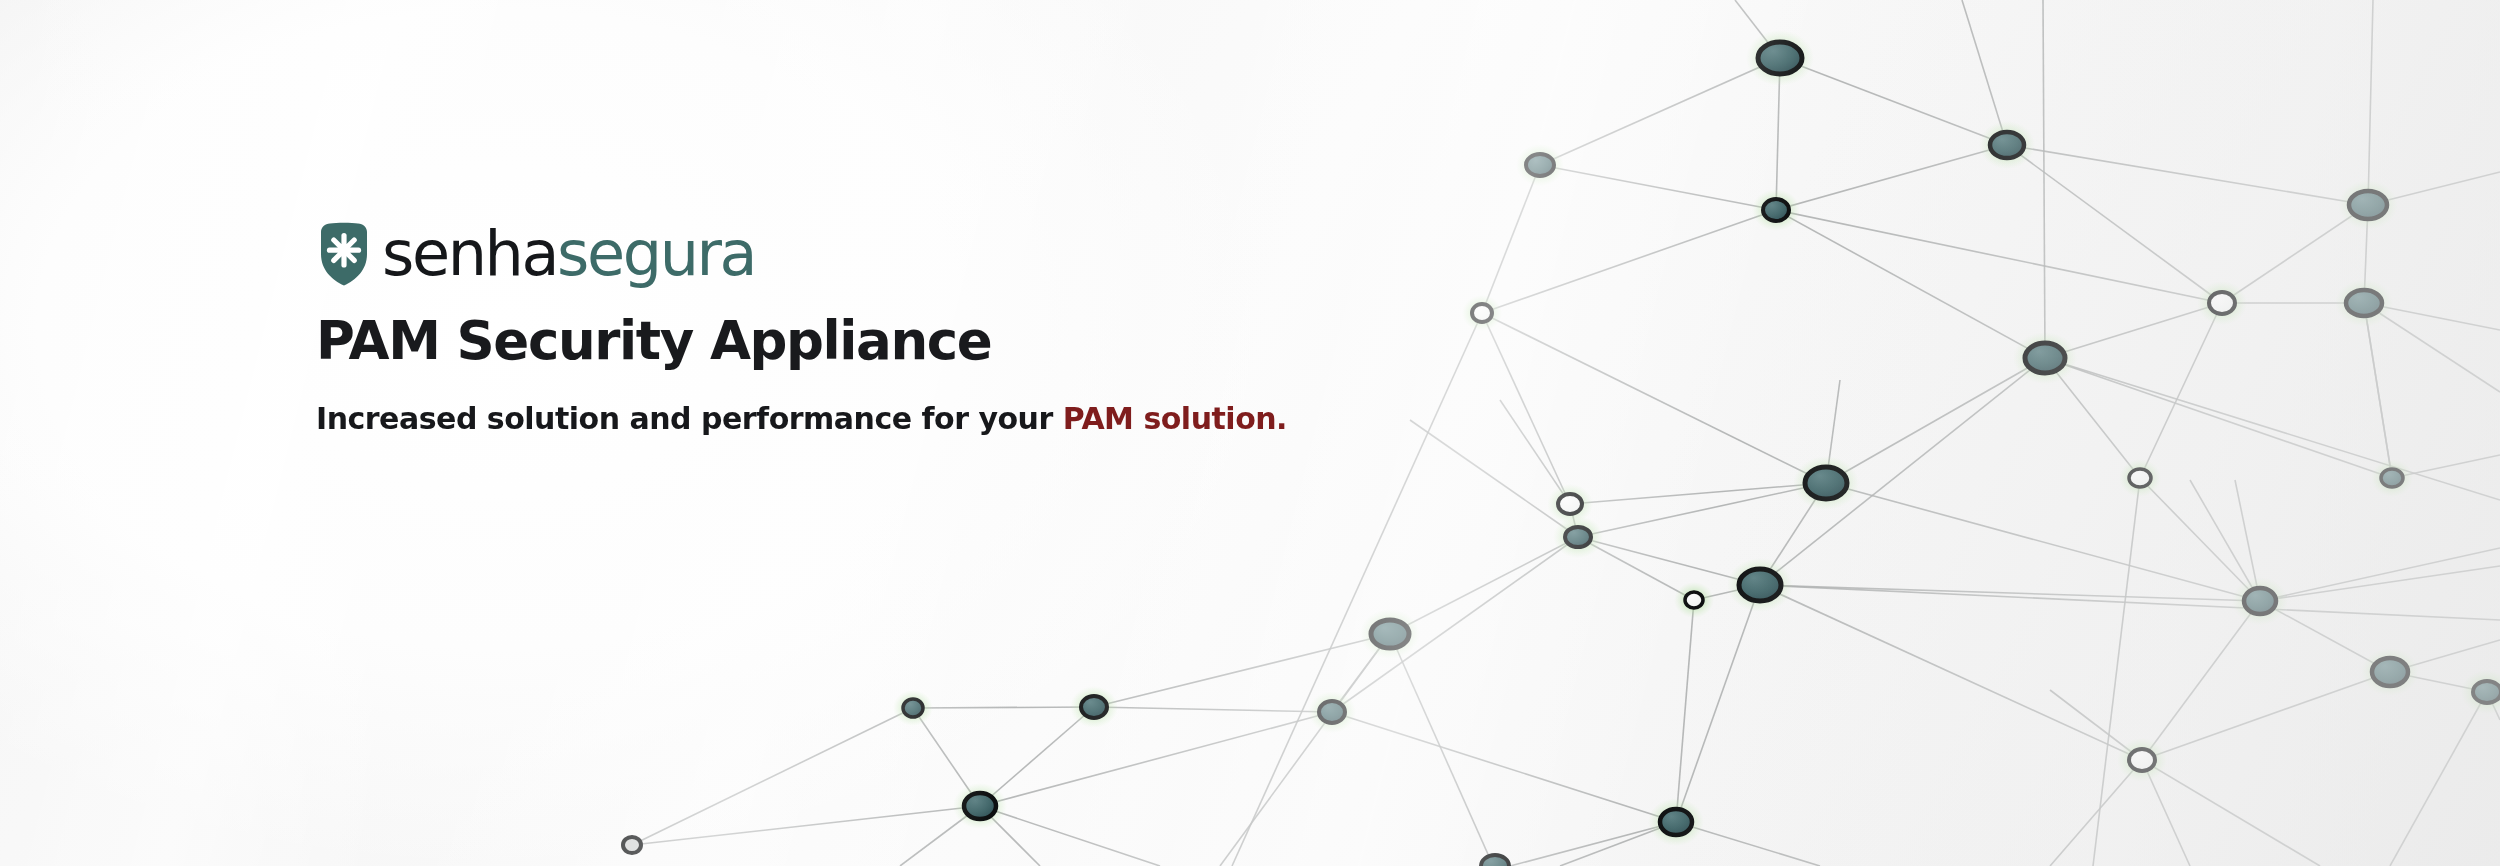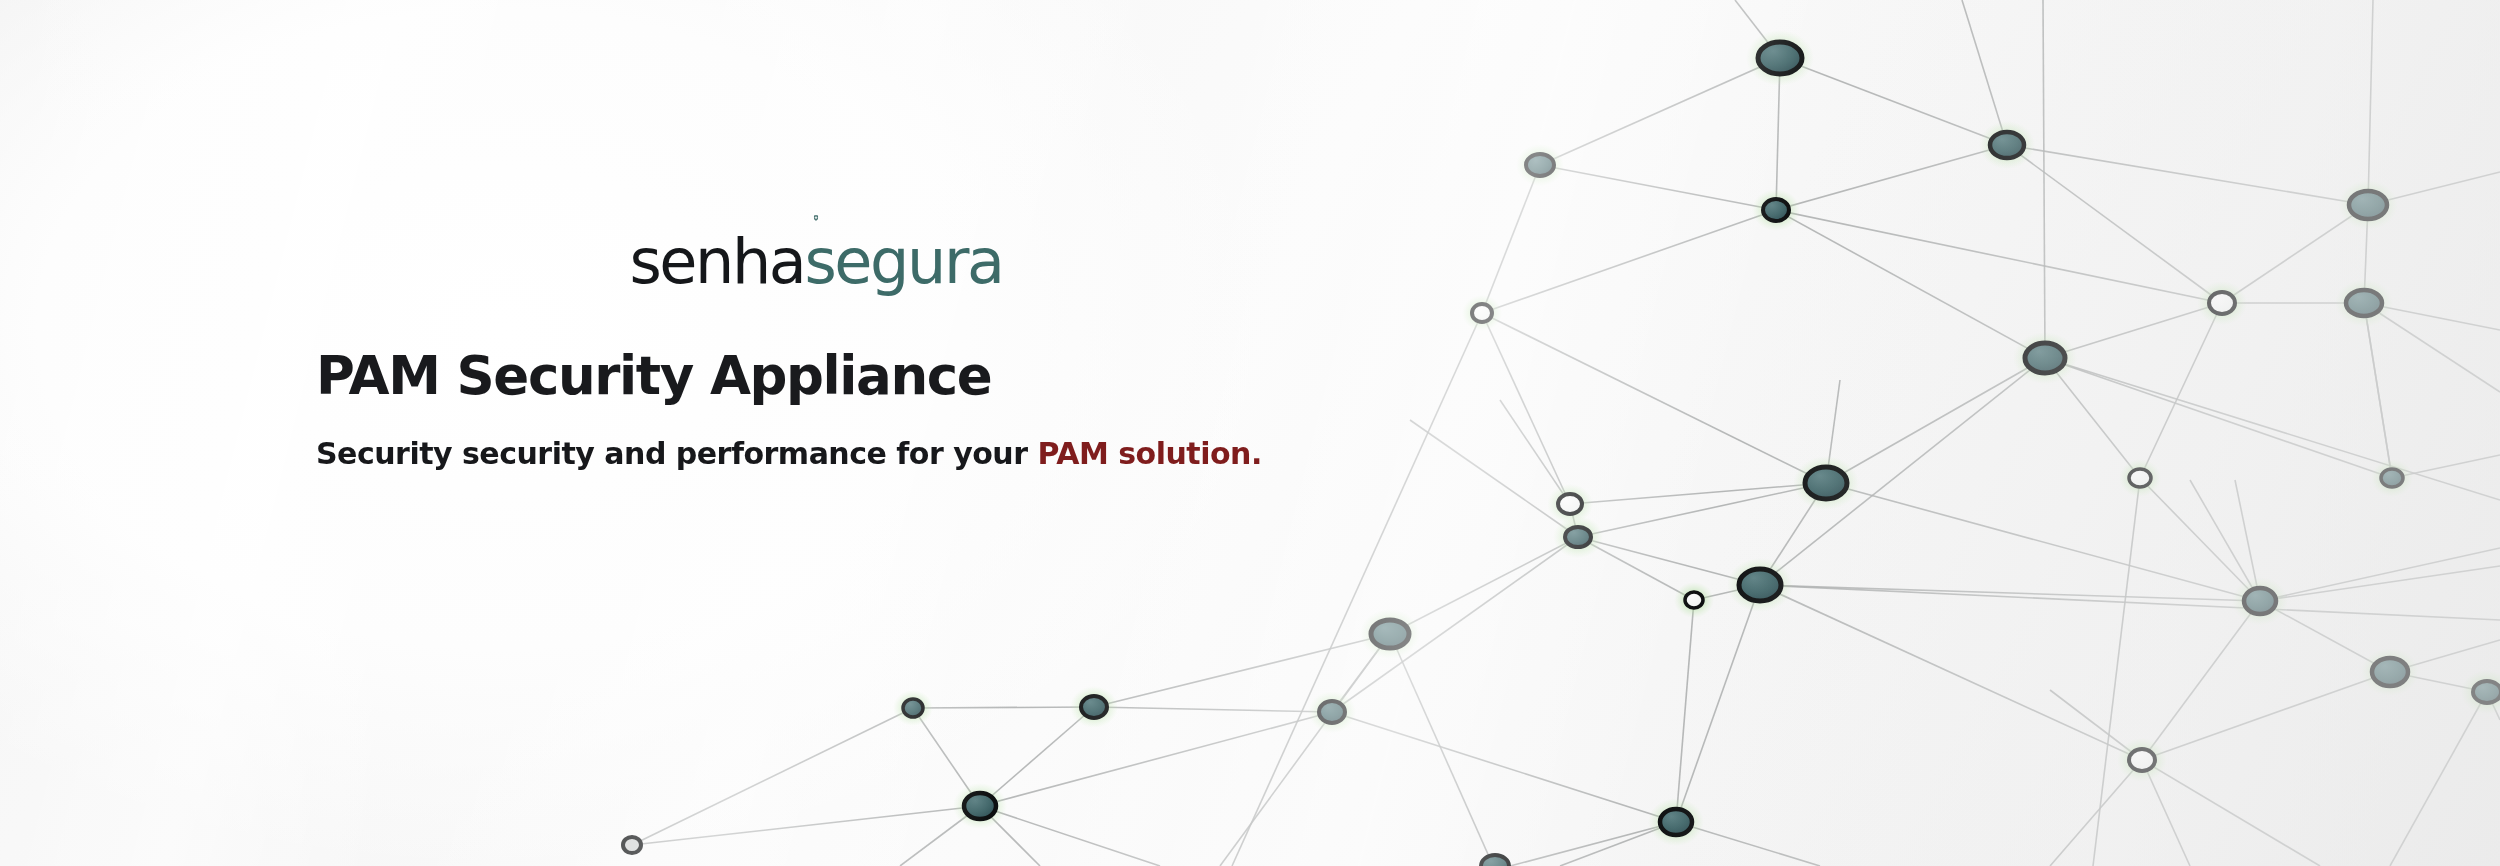--- a/index.html
+++ b/index.html
@@ -64,38 +64,37 @@
     width: 1000px;
     z-index: 5;
   }
 
   
   #logo-row {
     display: flex;
     align-items: center;
     gap: 10px;
     height: 78px;
-    flex-direction: column;
   }
   #shield-icon { display: block; }
   #wordmark {
     font-family: "DejaVu Sans", sans-serif;
     font-size: 62px;
     line-height: 1;
     letter-spacing: -2.4px;
     font-weight: 400;
     white-space: nowrap;
     user-select: none;
   }
   #wordmark .wm-dark  { color: #15171a; }
   #wordmark .wm-teal  { color: #3d6b68; }
 
   
   #headline {
-    margin: 55px 0 0 0;
+    margin: 20px 0 0 0;
     font-family: "DejaVu Sans", sans-serif;
     font-size: 53px;
     line-height: 1.05;
     font-weight: 700;
     letter-spacing: -1.4px;
     color: #191a1d;
     white-space: nowrap;
   }
 
   
@@ -306,16 +305,16 @@
         </g>
         <circle cx="28" cy="30.2" r="6.6" fill="#ffffff"></circle>
       </svg>
       <div id="wordmark">
         <span class="wm-dark">senha</span><span class="wm-teal">segura</span>
       </div>
     </div>
 
     <h1 id="headline">PAM Security Appliance</h1>
 
-    <p id="subtitle"><span>Security security and performance for your </span><span class="accent">PAM solution.</span></p>
+    <p id="subtitle"><span>Increased solution and performance for your </span><span class="accent">PAM solution.</span></p>
 
   </div>
 </div>
 
 </body></html>

